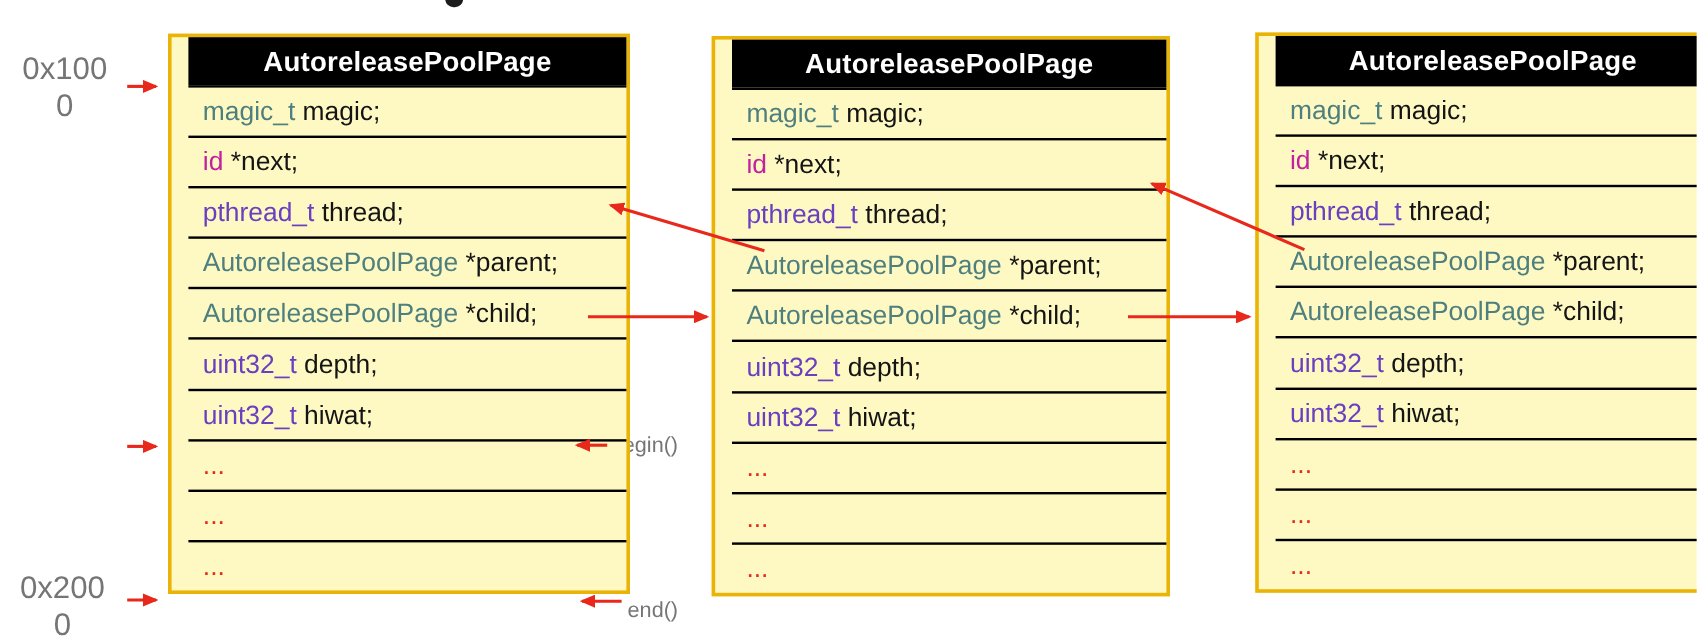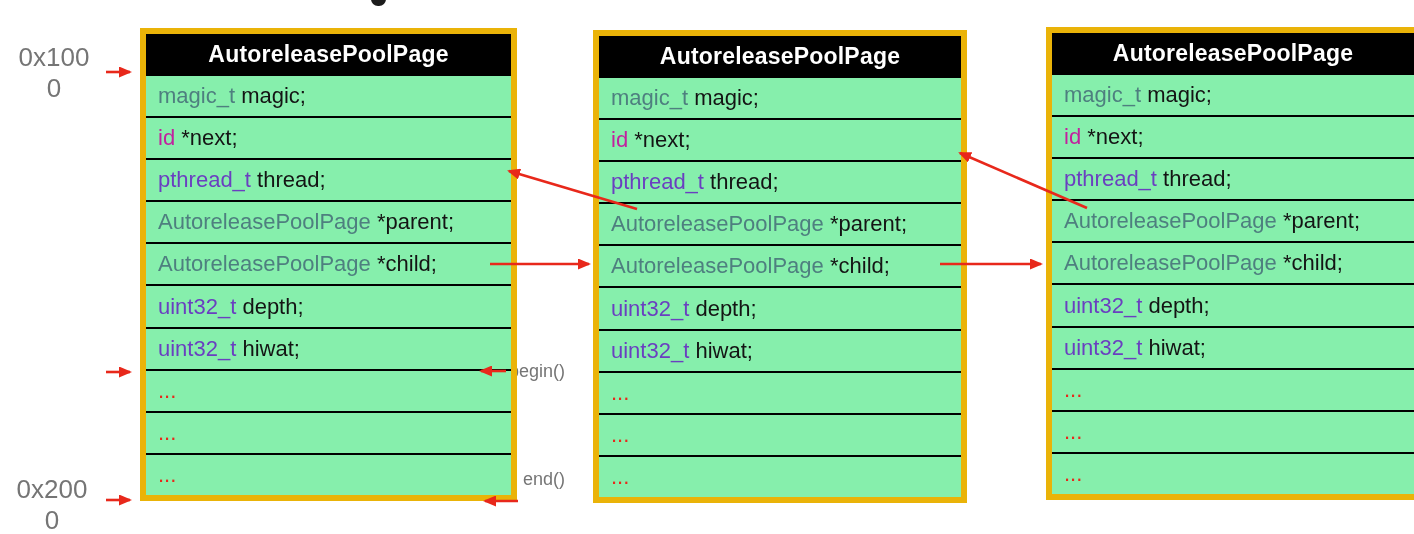--- a/index.html
+++ b/index.html
@@ -30,23 +30,24 @@
   .marker-label {
     position: absolute;
     color: var(--label);
     font-size: 18px;
     line-height: 30px;
     white-space: nowrap;
     text-align: right;
   }
   .struct-table {
     position: absolute;
-    border: 6px solid #eab308;
-    background: #86efac;
+    border: 3px solid #eab308;
+    background: #fef9c3;
     box-sizing: content-box;
+    padding-left: 14px;
   }
   .struct-header {
     height: 40px;
     line-height: 40px;
     background: #000;
     color: #fff;
     text-align: center;
     font-size: 23px;
     font-weight: 600;
     letter-spacing: 0.2px;
@@ -83,21 +84,21 @@
   <div class="addr" style="left:15px; top:42px">
     <div>0x100</div>
     <div>0</div>
   </div>
   <div class="addr" style="left:13px; top:474px">
     <div>0x200</div>
     <div>0</div>
   </div>
 
   <div class="marker-label" style="left:509px; top:356px">begin()</div>
-  <div class="marker-label" style="left:523px; top:464px">end()</div>
+  <div class="marker-label" style="left:523px; top:493px">end()</div>
 
   <div class="struct-table" style="left:140px; top:28px; width:365px">
     <div class="struct-header">AutoreleasePoolPage</div>
     <div class="struct-rows">
         <div class="struct-row">
           <span style="color: rgb(78, 127, 127);">magic_t</span>
           <span class="rest"> magic;</span>
         </div>
         <div class="struct-row">
           <span style="color: rgb(194, 33, 159);">id</span>

